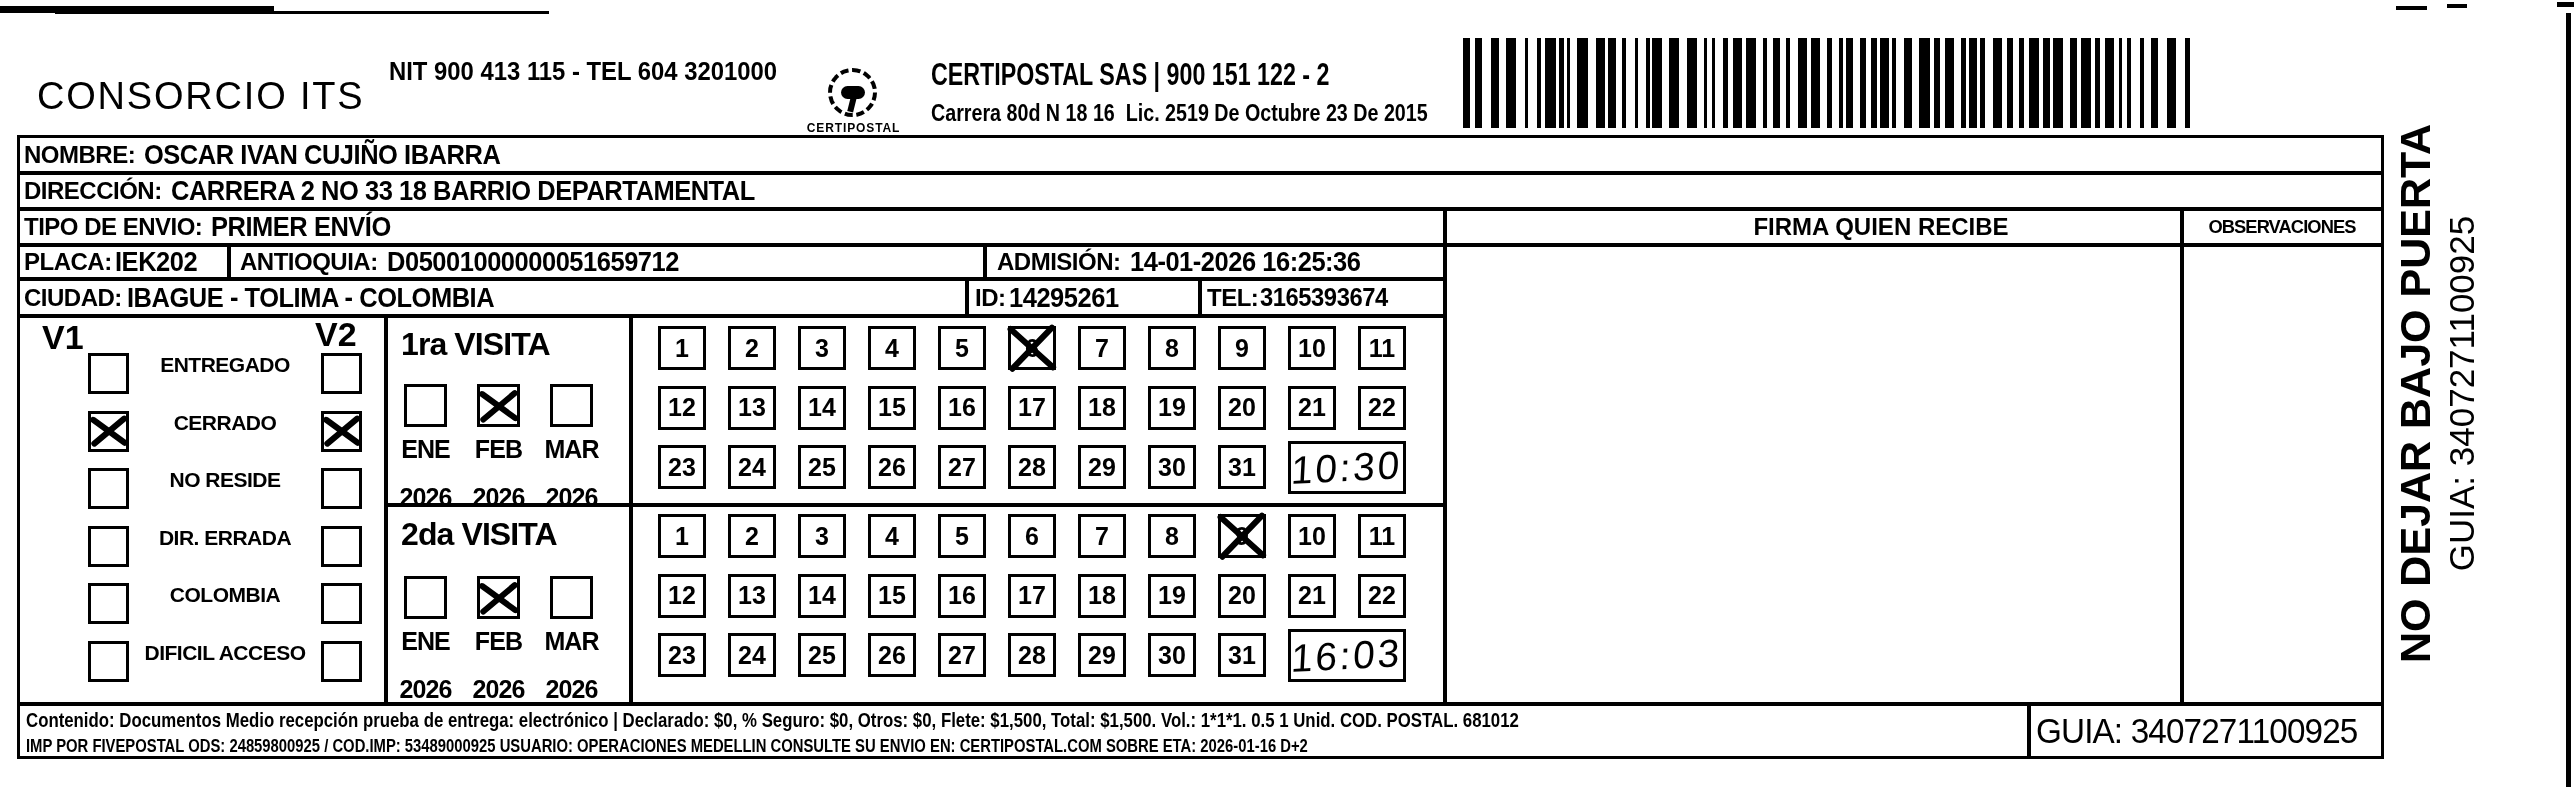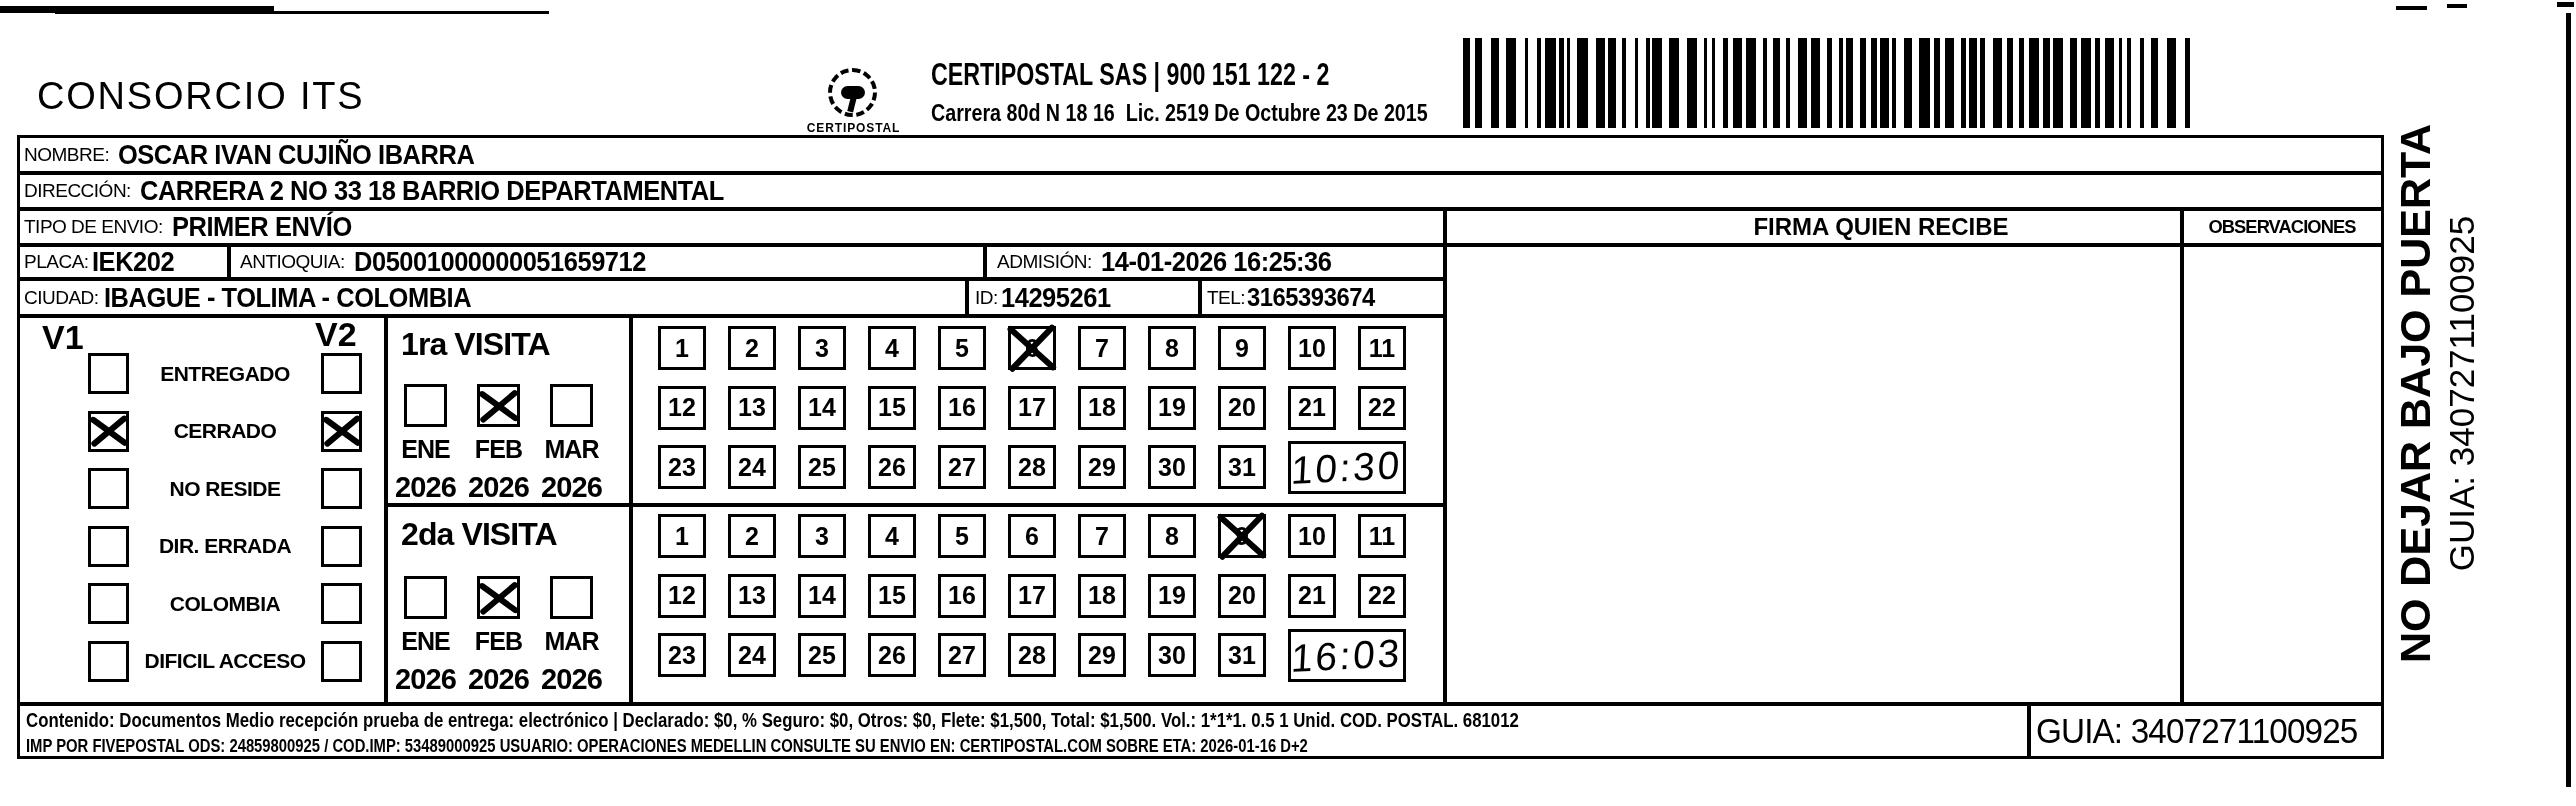--- a/index.html
+++ b/index.html
@@ -1,36 +1,36 @@
 <!DOCTYPE html>
 <html style="font-size:14.6px"><head>
 <meta charset="utf-8">
 <style>
   html,body{margin:0;padding:0;background:#fff;}
   body{width:2576px;height:807px;position:relative;overflow:hidden;
        font-family:"Liberation Sans", sans-serif;color:#000;}
   .abs{position:absolute;}
   .line{position:absolute;background:#000;}
   .cell{position:absolute;display:flex;align-items:center;}
-  .lbl{font-weight:400;font-size:19px;letter-spacing:-0.5px;white-space:pre;}
+  .lbl{font-weight:700;font-size:24px;letter-spacing:-0.5px;white-space:pre;}
   .val{font-weight:700;font-size:27.4px;letter-spacing:-0.5px;margin-left:9.1px;white-space:pre;transform:scaleX(.93);transform-origin:left center;}
   .hdrcell{position:absolute;display:flex;align-items:center;justify-content:center;font-weight:700;}
   .checkbox{box-sizing:border-box;border:3.7px solid #000;background:#fff;position:relative;}
   .xmark::before,.xmark::after{content:"";position:absolute;left:50%;top:50%;width:128%;height:5.5px;background:#000;border-radius:3.7px;}
   .xmark::before{transform:translate(-50%,-50%) rotate(36deg);}
   .xmark::after{transform:translate(-50%,-50%) rotate(-40deg);}
   .status-col{position:absolute;left:40px;top:353px;width:322px;display:flex;flex-direction:column;gap:16.5px;}
-  .status-row{display:flex;align-items:center;height:41px;padding-left:48px;}
+  .status-row{display:flex;height:41px;padding-left:48px;}
   .status-row .checkbox{width:41px;height:41px;flex:0 0 41px;}
   .status-label{flex:1;text-align:center;font-weight:700;font-size:21px;letter-spacing:-0.5px;}
   .months{position:absolute;display:flex;gap:24px;}
   .month{width:49px;display:flex;flex-direction:column;align-items:center;}
   .month .checkbox{width:43px;height:43px;}
   .month .mlabel{margin-top:8.2px;font-weight:700;font-size:25px;letter-spacing:-0.9px;}
-  .month .myear{margin-top:7px;font-weight:700;font-size:29px;letter-spacing:-0.9px;}
+  .month .myear{margin-top:19px;font-weight:700;font-size:25px;letter-spacing:-0.9px;}
   .day-grid{position:absolute;display:grid;grid-template-columns:repeat(11,48px);grid-auto-rows:44px;column-gap:22px;row-gap:15.5px;}
   .day{box-sizing:border-box;border:3.7px solid #000;display:flex;align-items:center;justify-content:center;
        font-weight:700;font-size:25px;position:relative;background:#fff;}
   .day.crossed::before,.day.crossed::after{content:"";position:absolute;left:50%;top:50%;width:150%;height:5.5px;background:#000;border-radius:2.7px;}
   .day.crossed::before{transform:translate(-50%,-50%) rotate(42deg);}
   .day.crossed::after{transform:translate(-50%,-50%) rotate(-46deg);}
   .time-box{grid-column:10 / span 2;box-sizing:border-box;border:3.7px solid #000;height:53px;margin-top:-3.7px;
             display:flex;align-items:center;justify-content:center;background:#fff;}
   .handwrite{font-size:39px;font-weight:400;letter-spacing:2.7px;transform:rotate(-3deg) skewX(-6deg);white-space:nowrap;}
   .visit-title{position:absolute;font-weight:700;font-size:32px;letter-spacing:-0.9px;text-align:right;}
@@ -51,20 +51,21 @@
 
 <div class="line" style="left:0;top:5.5px;width:274px;height:7.3px;"></div>
 <div class="line" style="left:55px;top:11px;width:494px;height:2.7px;"></div>
 <div class="line" style="left:2396px;top:5.5px;width:31px;height:4.6px;"></div>
 <div class="line" style="left:2447px;top:3.7px;width:20px;height:4.6px;"></div>
 <div class="line" style="left:2557px;top:1.8px;width:16.5px;height:5.5px;"></div>
 <div class="line" style="left:2566px;top:12.8px;width:4.6px;height:774px;"></div>
 
 <div class="abs" style="left:37px;top:75px;font-size:38px;font-weight:400;letter-spacing:1.8px;">CONSORCIO ITS</div>
 <div class="abs" style="left:389px;top:55px;font-size:26.5px;font-weight:700;line-height:32px;">
+  <div><span class="scalex" style="transform:scaleX(.9);">NIT 900 413 115 - TEL 604 3201000</span></div>
 </div>
 
 <div class="logo-circle">
   <div class="logo-glyph"></div>
 </div>
 <div class="abs" style="left:803px;top:121px;width:101px;text-align:center;font-size:12px;font-weight:700;letter-spacing:0.9px;">CERTIPOSTAL</div>
 <div class="abs" style="left:803px;top:135px;width:101px;border-top:2.7px dotted #000;height:0;"></div>
 
 <div class="abs" style="left:931px;top:57px;">
   <div style="font-size:31px;font-weight:700;"><span class="scalex" style="transform:scaleX(.75);">CERTIPOSTAL SAS | 900 151 122 - 2</span></div>

